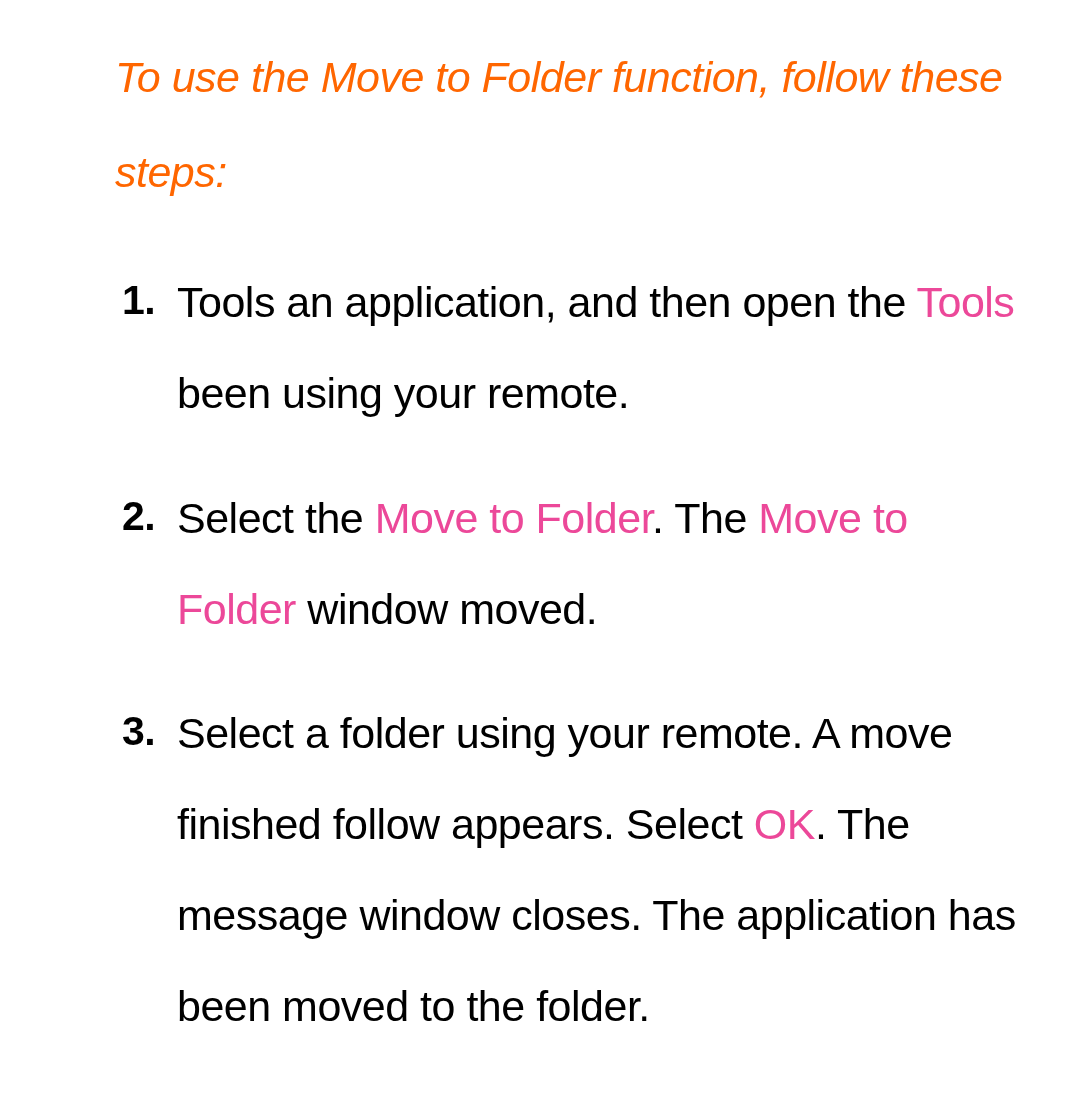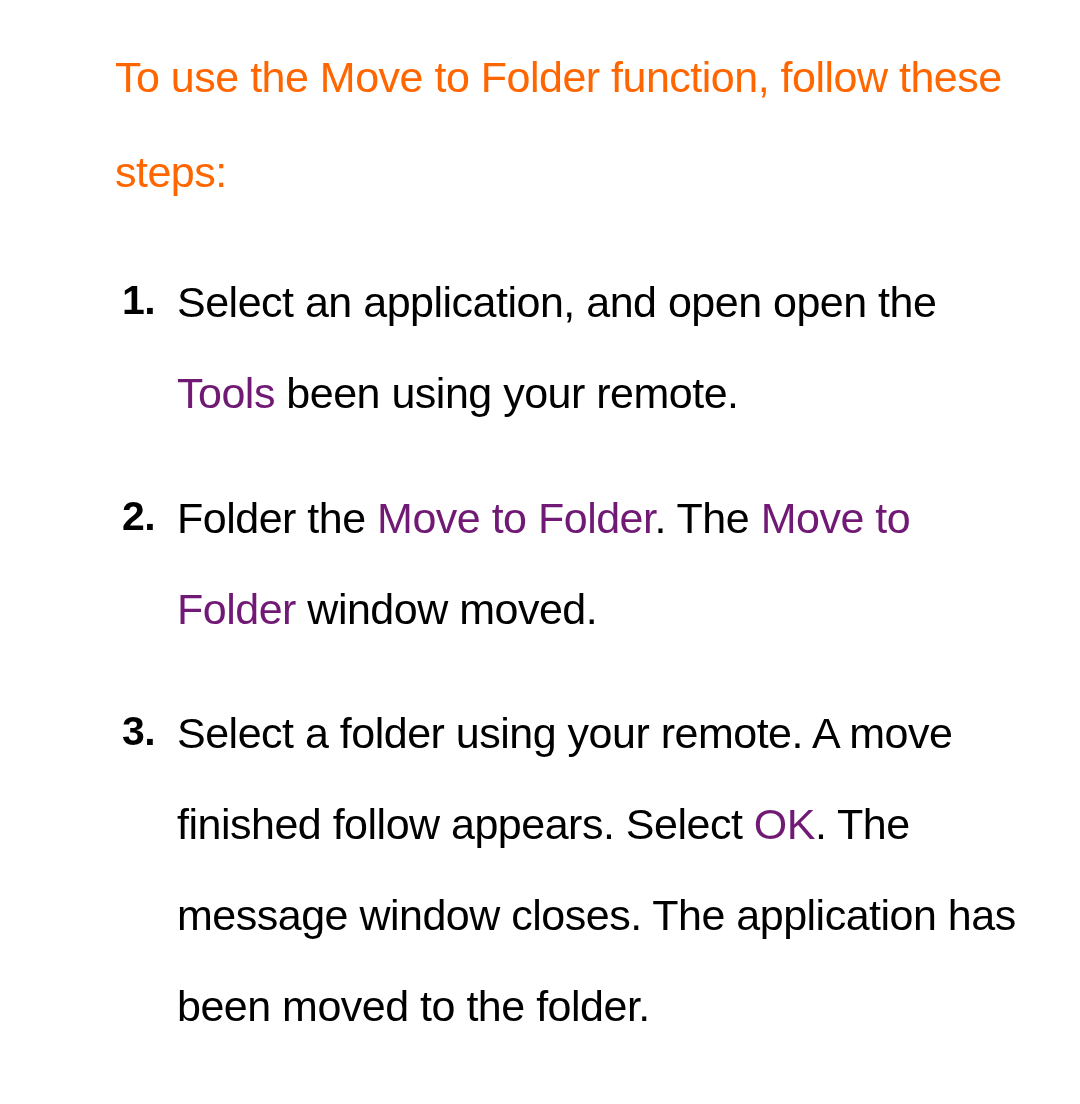--- a/index.html
+++ b/index.html
@@ -14,20 +14,21 @@
       font-family: Arial, Helvetica, sans-serif;
       padding: 30px 50px 10px 115px;
       letter-spacing: -0.5px;
     }
     .heading {
       color: #ff6600;
       font-size: 43px;
       line-height: 2.2;
       font-weight: 400;
       margin-bottom: 38px;
+      font-style: italic;
     }
     ol {
       list-style: none;
       counter-reset: step-counter;
     }
     ol li {
       counter-increment: step-counter;
       position: relative;
       padding-left: 62px;
       font-size: 43px;
@@ -38,31 +39,31 @@
     ol li::before {
       content: counter(step-counter) ".";
       position: absolute;
       left: 7px;
       top: 0;
       font-weight: bold;
       color: #000000;
       font-size: 41px;
     }
     .highlight {
-      color: #701a75;
+      color: #ec4899;
     }
   </style>
 </head>
 <body>
 
 <div class="heading">To use the Move to Folder function, follow these steps:</div>
 
 <ol>
   <li>
-    <span>Select an application, and open open the </span><span class="highlight">Tools</span><span> been using your remote.</span>
+    <span>Tools an application, and then open the </span><span class="highlight">Tools</span><span> been using your remote.</span>
   </li>
   <li>
-    <span>Folder the </span><span class="highlight">Move to Folder</span><span>. The </span><span class="highlight">Move to Folder</span><span> window moved.</span>
+    <span>Select the </span><span class="highlight">Move to Folder</span><span>. The </span><span class="highlight">Move to Folder</span><span> window moved.</span>
   </li>
   <li>
     <span>Select a folder using your remote. A move finished follow appears. Select </span><span class="highlight">OK</span><span>. The message window closes. The application has been moved to the folder.</span>
   </li>
 </ol>
 
 </body></html>

